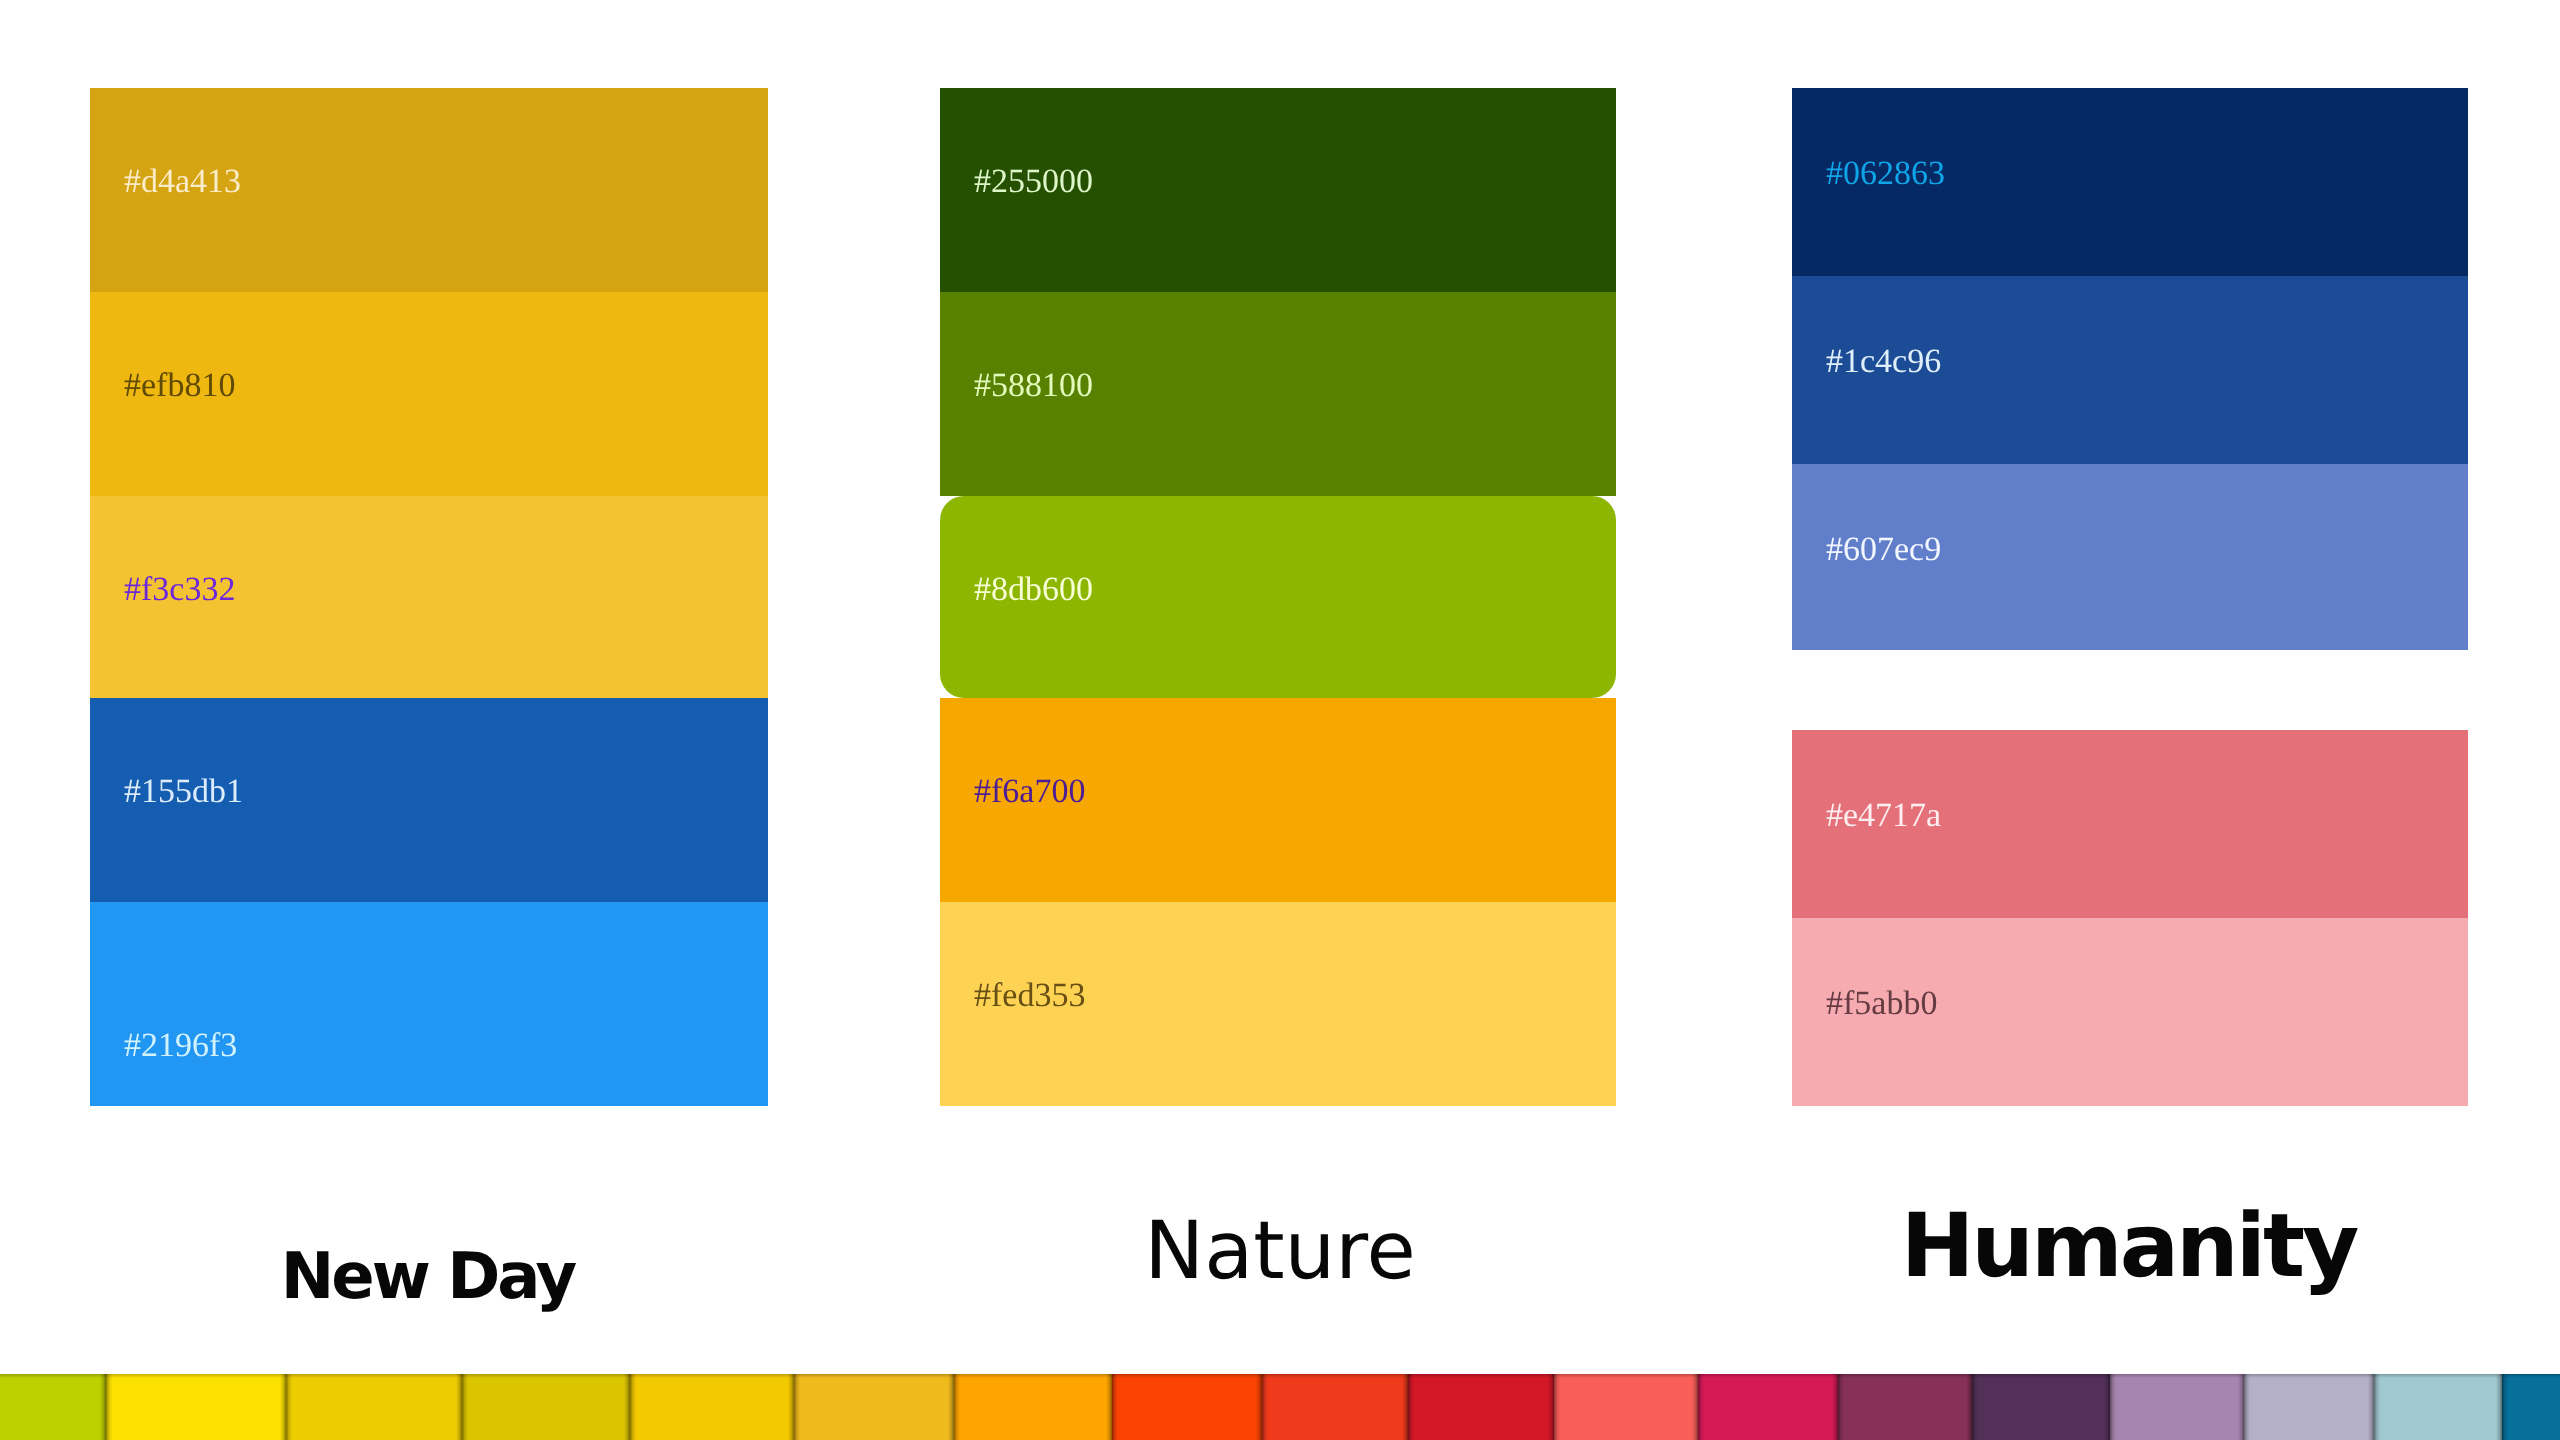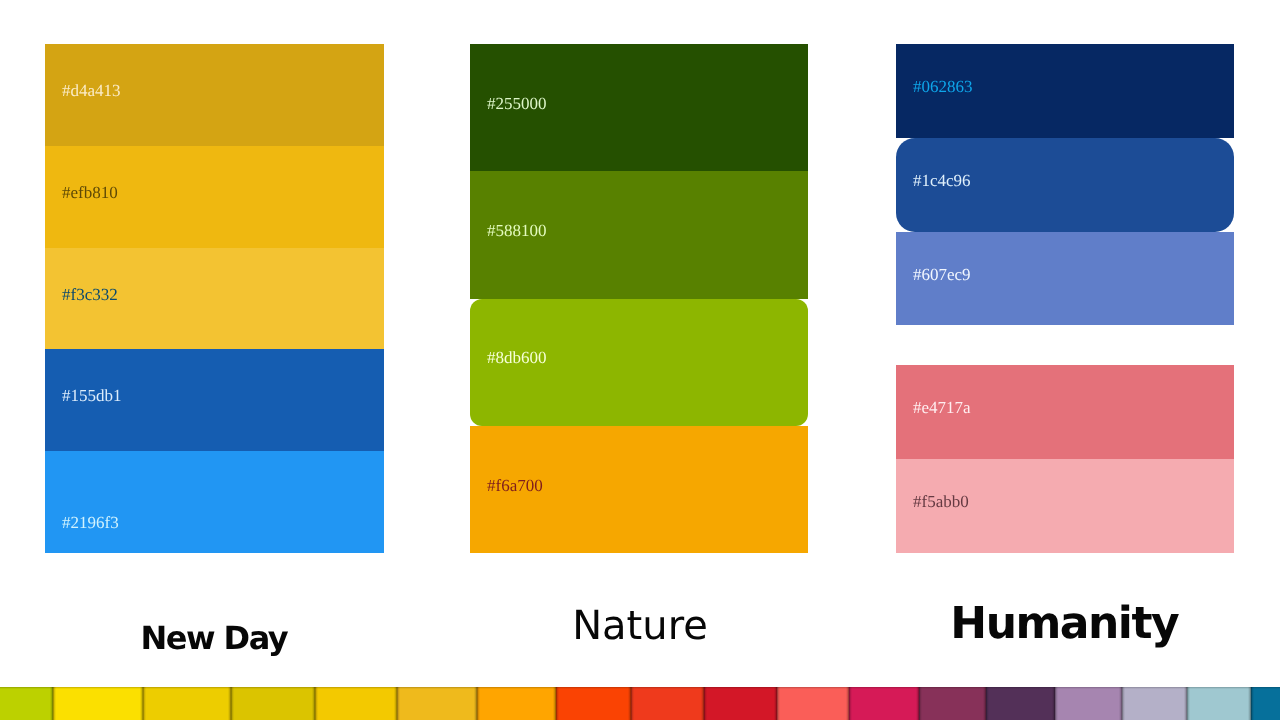--- a/index.html
+++ b/index.html
@@ -47,21 +47,21 @@
 <div class="stage">
 
   <div class="palette pal-0">
     <div class="swatch" style="background: rgb(212, 164, 19);">
       <span class="swatch-label" style="color: rgb(251, 236, 201);">#d4a413</span>
     </div>
     <div class="swatch" style="background: rgb(239, 184, 16);">
       <span class="swatch-label" style="color: rgb(95, 74, 6);">#efb810</span>
     </div>
     <div class="swatch" style="background: rgb(243, 195, 50);">
-      <span class="swatch-label" style="color: #0c4a6e; text-align: right;">#f3c332</span>
+      <span class="swatch-label" style="color: #6d28d9; text-align: right;">#f3c332</span>
     </div>
     <div class="swatch" style="background: rgb(21, 93, 177); text-align: right;">
       <span class="swatch-label" style="color: rgb(220, 236, 251);">#155db1</span>
     </div>
     <div class="swatch" style="background: rgb(33, 150, 243);">
       <span class="swatch-label" style="color: rgb(210, 243, 253); margin-top: 12px;">#2196f3</span>
     </div>
   </div>
   <div class="title title-0">New Day</div>
 
@@ -69,30 +69,33 @@
     <div class="swatch" style="background: rgb(37, 80, 0);">
       <span class="swatch-label" style="color: rgb(221, 245, 200);">#255000</span>
     </div>
     <div class="swatch" style="background: rgb(88, 129, 0);">
       <span class="swatch-label" style="color: rgb(228, 251, 190);">#588100</span>
     </div>
     <div class="swatch" style="background: rgb(141, 182, 0); border-radius: 12px;">
       <span class="swatch-label" style="color: rgb(246, 255, 214);">#8db600</span>
     </div>
     <div class="swatch" style="background: rgb(246, 167, 0);">
-      <span class="swatch-label" style="color: #7f1d1d;">#f6a700</span>
+      <span class="swatch-label" style="color: #4c1d95;">#f6a700</span>
+    </div>
+    <div class="swatch" style="background: rgb(254, 211, 83);">
+      <span class="swatch-label" style="color: rgb(104, 80, 21);">#fed353</span>
     </div>
   </div>
   <div class="title title-1">Nature</div>
 
   <div class="palette pal-2">
     <div class="swatch" style="background: rgb(6, 40, 99);">
       <span class="swatch-label" style="color: #0ea5e9;">#062863</span>
     </div>
-    <div class="swatch" style="background: rgb(28, 76, 150); border-radius: 19px;">
+    <div class="swatch" style="background: rgb(28, 76, 150);">
       <span class="swatch-label" style="color: rgb(224, 240, 251);">#1c4c96</span>
     </div>
     <div class="swatch" style="background: rgb(96, 126, 201);">
       <span class="swatch-label" style="color: rgb(242, 247, 255);">#607ec9</span>
     </div>
     <div class="swatch" style="background: rgb(228, 113, 122); margin-top: 40px;">
       <span class="swatch-label" style="color: rgb(255, 238, 240);">#e4717a</span>
     </div>
     <div class="swatch" style="background: rgb(245, 171, 176);">
       <span class="swatch-label" style="color: rgb(101, 58, 66);">#f5abb0</span>

